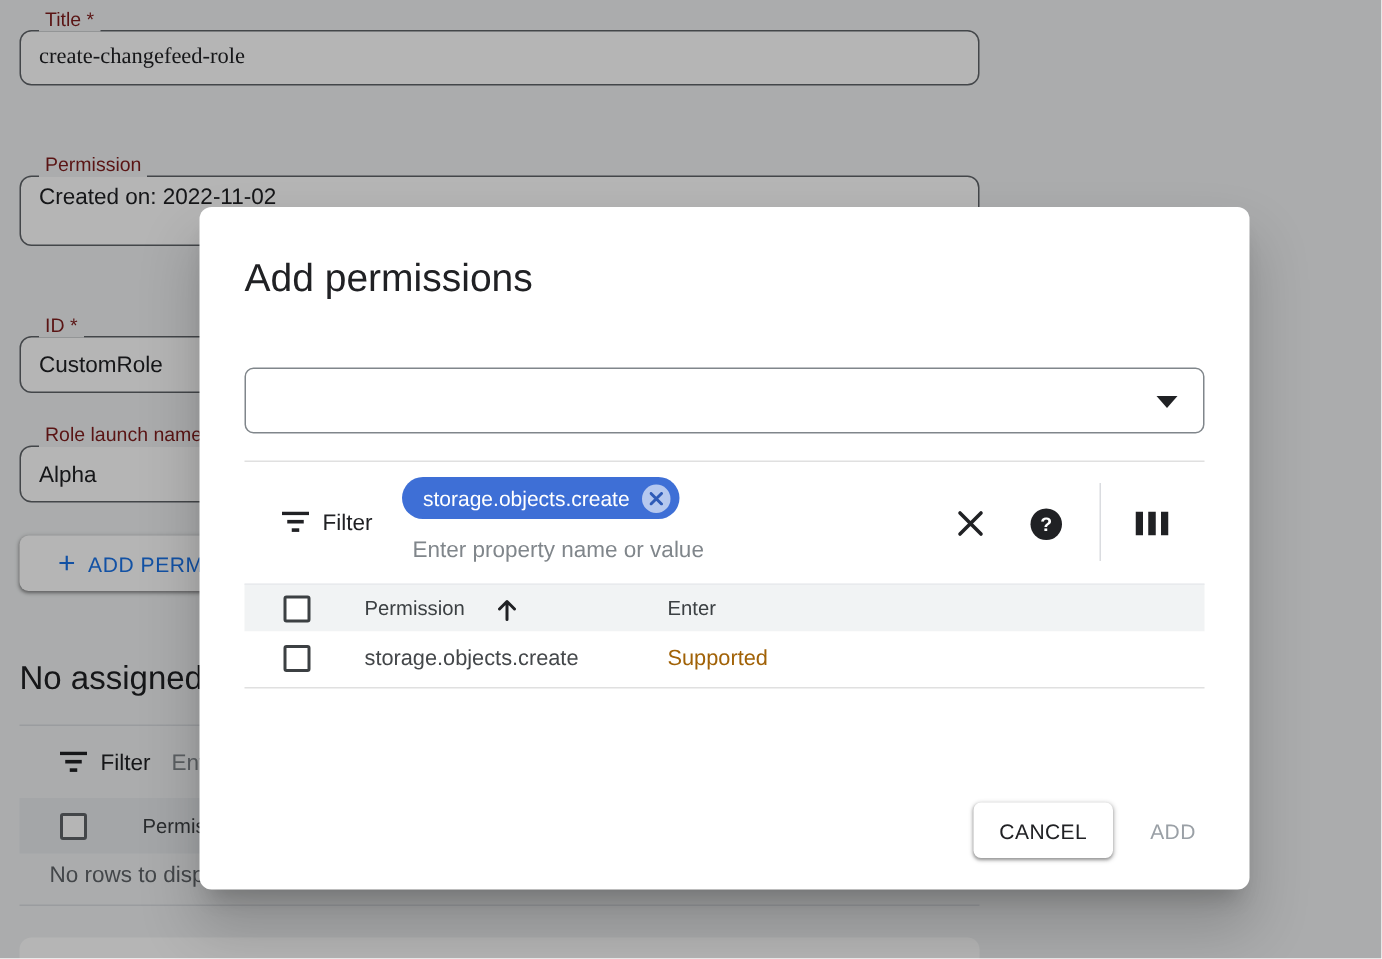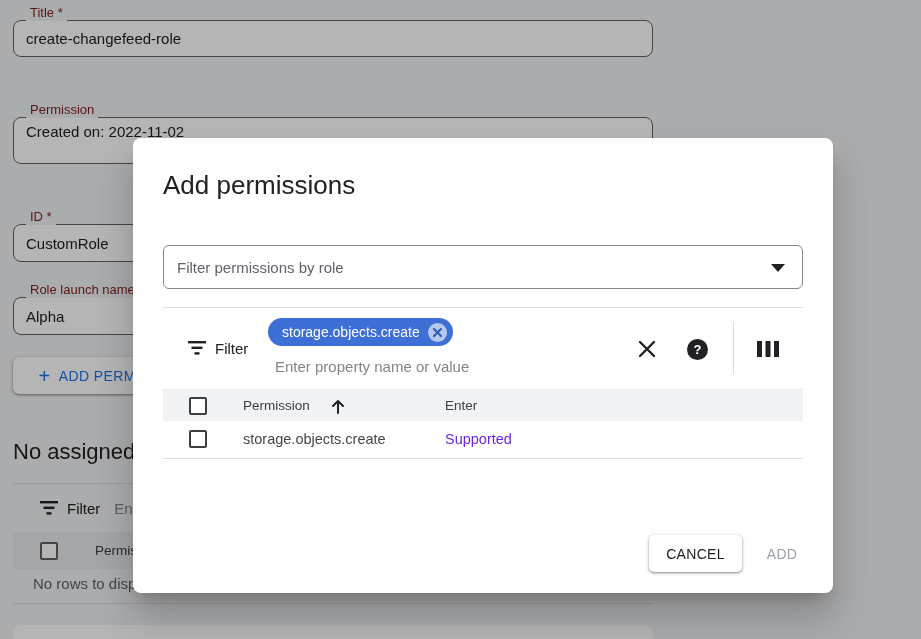--- a/index.html
+++ b/index.html
@@ -111,21 +111,21 @@
   .hb-cb { position:absolute; left:26px; top:7px; }
   .hb-perm { position:absolute; left:80px; top:8px; }
   .hb-sort { position:absolute; left:166px; top:8px; width:18px; height:18px; }
   .hb-status { position:absolute; left:282px; top:8px; }
   .m-row {
     position:absolute; left:30px; top:283px; width:640px; height:38px;
     background:#fff; border-bottom:1px solid #e0e0e0;
   }
   .row-cb { position:absolute; left:26px; top:9px; }
   .row-perm { position:absolute; left:80px; top:10px; font-size:14.5px; color:#44474a; white-space:nowrap; }
-  .row-status { position:absolute; left:282px; top:10px; font-size:14.5px; color:#6d28d9; white-space:nowrap; }
+  .row-status { position:absolute; left:282px; top:10px; font-size:14.5px; color:#a16207; white-space:nowrap; }
   .cancel-btn {
     position:absolute; left:516px; top:397px; width:93px; height:37px;
     background:#fff; border:none; border-radius:5px;
     box-shadow:0 1px 2px rgba(0,0,0,.3), 0 1px 3px 1px rgba(0,0,0,.15);
     font-size:14px; font-weight:500; letter-spacing:.3px; color:#202124;
     font-family:inherit; cursor:pointer;text-align:center;
   }
   .add-btn {
     position:absolute; left:618px; top:397px; width:62px; height:37px;
     background:none; border:none;
@@ -133,21 +133,21 @@
     font-family:inherit;
   }
 </style>
 </head>
 <body>
 
 <div class="page">
 
   <div class="mfield" style="top:20px;height:37px;">
     <span class="mlabel">Title *</span>
-    <div class="mvalue v-center" style="height:35px;">create-changefeed-role</div>
+    <div class="mvalue v-center" style="height:35px;font-family:Liberation Serif, serif;">create-changefeed-role</div>
   </div>
 
   <div class="mfield" style="top:117px;height:47px;">
     <span class="mlabel">Permission</span>
     <div class="mvalue" style="padding-top:5px;">Created on: 2022-11-02</div>
   </div>
 
   <div class="mfield" style="top:224px;height:38px;">
     <span class="mlabel">ID *</span>
     <div class="mvalue v-center" style="height:36px;">CustomRole</div>
@@ -189,21 +189,20 @@
   <div class="bottom-card"></div>
 </div>
 
 <div class="scrim"></div>
 
 <div class="modal">
 
   <div class="modal-title">Add permissions</div>
 
   <div class="role-select">
-    <span class="role-select-text">Filter permissions by role</span>
     <span class="caret-down"></span>
   </div>
 
   <div class="toolbar-divider"></div>
 
   <svg class="m-filter-icon" width="18" height="14" viewBox="0 0 18 14">
     <rect x="0" y="0" width="18" height="2.4" fill="#202124"></rect>
     <rect x="3.5" y="5.6" width="11" height="2.4" fill="#202124"></rect>
     <rect x="6.5" y="11.2" width="5" height="2.4" fill="#202124"></rect>
   </svg>

